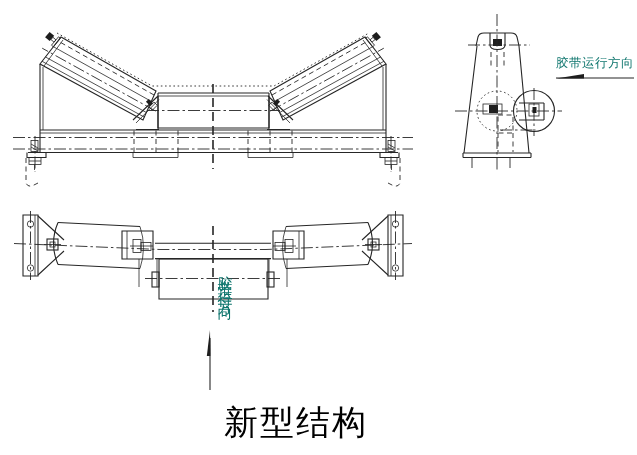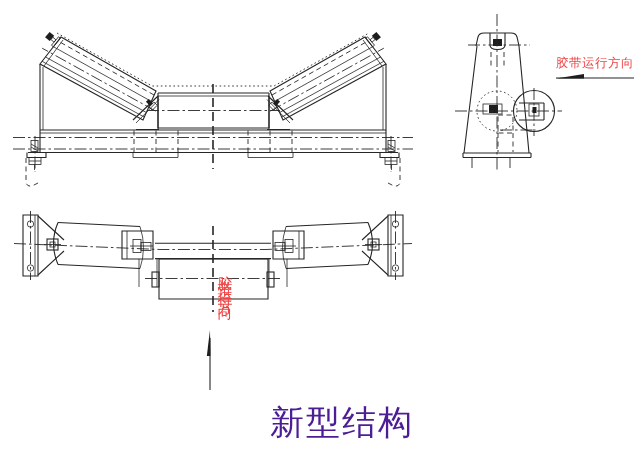--- a/index.html
+++ b/index.html
@@ -3,35 +3,35 @@
 <meta charset="utf-8">
 <style>
   html,body{margin:0;padding:0;}
   body{
     width:637px;height:455px;position:relative;overflow:hidden;
     background:#ffffff;
     font-family:"Liberation Sans", sans-serif;
   }
   #stage{position:absolute;left:0;top:0;width:637px;height:455px;}
   svg{position:absolute;left:0;top:0;}
-  .lbl{position:absolute;color:#ef4444;}
+  .lbl{position:absolute;color:#0f766e;}
   #side-direction-label{
     left:556px;top:55px;width:78px;height:16px;
     font-size:12.5px;letter-spacing:0.5px;text-align:right;white-space:nowrap;
     font-family:"Liberation Sans", sans-serif;
   }
   #plan-direction-label{
     left:215px;top:263px;height:130px;
     font-size:15px;
     writing-mode:vertical-rl;text-orientation:upright;letter-spacing:6px;
     font-family:"Liberation Sans", sans-serif;
   }
   #caption-title{
     left:224px;top:400px;width:190px;height:42px;
-    font-size:34px;text-align:right;letter-spacing:2px;color:#4c1d95;
+    font-size:34px;text-align:left;letter-spacing:2px;color:#000000;
     font-family:"Liberation Serif", serif;
   }
   
   .s  {stroke:#262626;fill:none;stroke-width:1.1;}
   .st {stroke:#262626;fill:none;stroke-width:0.8;}
   .dd {stroke:#262626;fill:none;stroke-width:0.9;stroke-dasharray:12 3 2.5 3;} 
   .dh {stroke:#262626;fill:none;stroke-width:0.9;stroke-dasharray:5 3.5;}      
   .dt {stroke:#262626;fill:none;stroke-width:0.9;stroke-dasharray:1.6 2.6;}    
   .cv {stroke:#262626;fill:none;stroke-width:1.6;stroke-dasharray:9 5;}        
   .fl {fill:#1e1e1e;stroke:none;}

